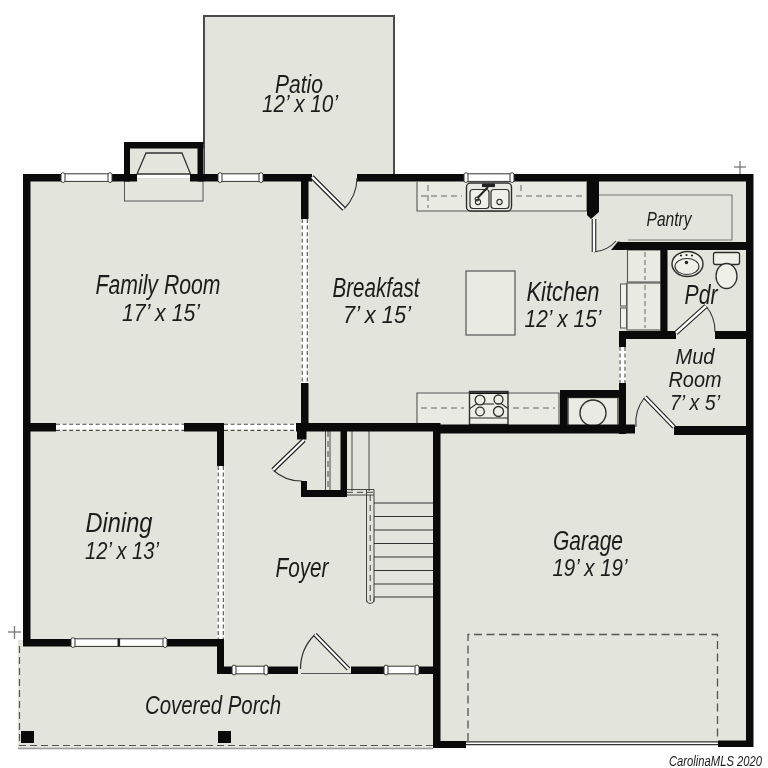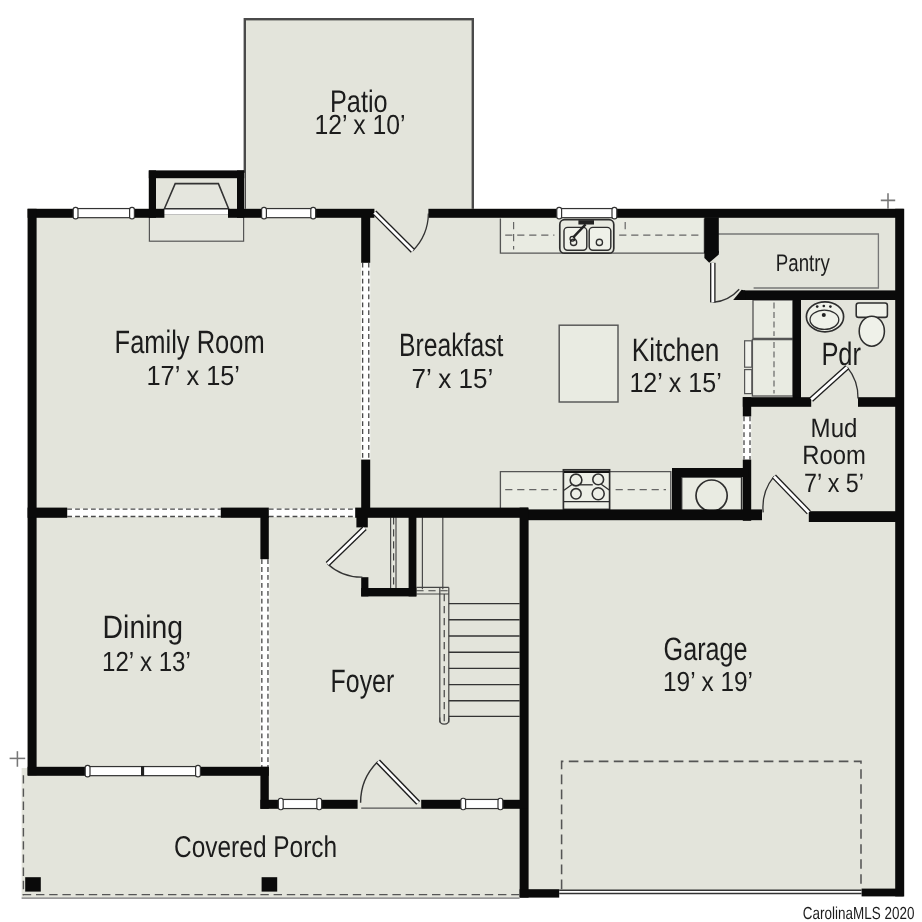--- a/index.html
+++ b/index.html
@@ -1,16 +1,16 @@
 <!DOCTYPE html>
 <html><head>
 <meta charset="utf-8">
 <style>
 html,body{margin:0;padding:0;background:#ffffff;}
-#plan{width:768px;height:768px;position:relative;font-family:"Liberation Sans",sans-serif;}
+#plan{width:768px;height:768px;position:relative;font-family:"Liberation Sans",sans-serif;font-style:italic;}
 svg{display:block;}
 text{fill:#1c1c1c;font-family:"Liberation Sans",sans-serif;}
 body{-webkit-font-smoothing:antialiased;}
 </style>
 </head>
 <body>
 <div id="plan">
 <svg width="768" height="768" viewBox="0 0 768 768">
 
 <g id="floors">

